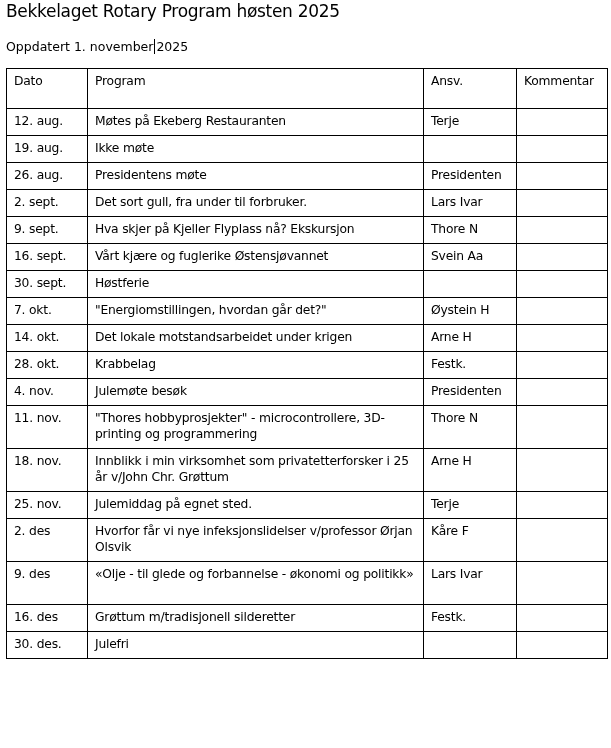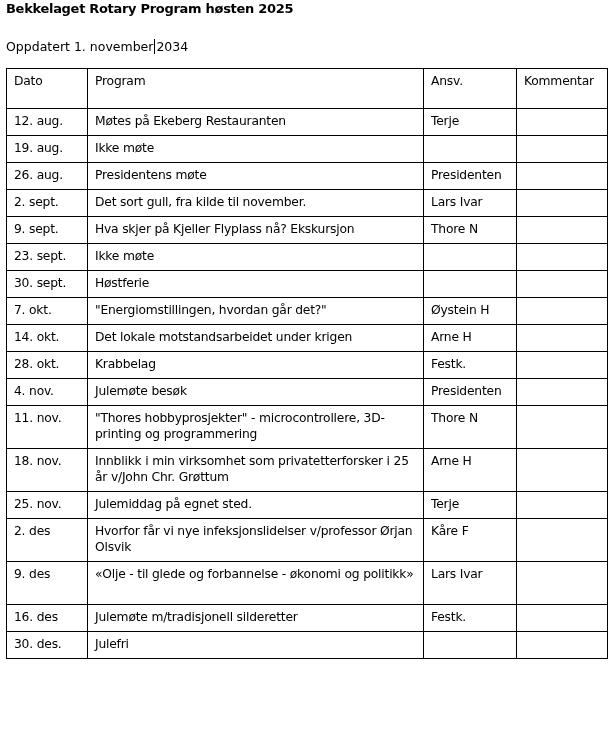--- a/index.html
+++ b/index.html
@@ -1,35 +1,35 @@
 <!DOCTYPE html>
 <html><head>
 <meta charset="utf-8">
 <style>
   html, body { margin:0; padding:0; background:#ffffff; }
   body { width:611px; height:748px; position:relative; overflow:hidden;
          font-family:"DejaVu Sans", sans-serif; color:#000; }
-  .title { position:absolute; left:6px; top:1px; font-size:13px; font-weight:bold;
+  .title { position:absolute; left:6px; top:1px; font-size:17px; font-weight:normal;
            letter-spacing:-0.3px; white-space:nowrap; }
   .updated { position:absolute; left:6px; top:39px; font-size:12.5px; white-space:nowrap; }
   .caret { display:inline-block; width:1px; height:15px; background:#000; vertical-align:-3px; margin:0 1px; }
   table { position:absolute; left:6px; top:68px; border-collapse:collapse; width:601px;
           font-size:12.3px; table-layout:fixed; }
   td { border:1px solid #000; vertical-align:top; padding:4px 7px 0 7px; line-height:16px;
        white-space:normal; letter-spacing:-0.2px; }
   col.c1 { width:81px; } col.c2 { width:336px; } col.c3 { width:93px; } col.c4 { width:91px; }
   tr.hdr td { height:35px;margin-top:36px; }
   tr.r1 td { height:22px; }
   tr.r2 td { height:38px; }
 </style>
 </head>
 <body>
 
 <div class="title">Bekkelaget Rotary Program høsten 2025</div>
-<div class="updated"><span>Oppdatert 1. november</span><span class="caret"></span><span>2034</span></div>
+<div class="updated"><span>Oppdatert 1. november</span><span class="caret"></span><span>2025</span></div>
 
 <table>
   <colgroup>
       <col class="c1">
       <col class="c2">
       <col class="c3">
       <col class="c4">
     </colgroup>
   <tbody id="tbody">
     <tr class="hdr">
@@ -51,34 +51,34 @@
         <td></td>
       </tr>
       <tr class="r1">
         <td>26. aug.</td>
         <td>Presidentens møte</td>
         <td>Presidenten</td>
         <td></td>
       </tr>
       <tr class="r1">
         <td>2. sept.</td>
-        <td>Det sort gull, fra kilde til november.</td>
+        <td>Det sort gull, fra under til forbruker.</td>
         <td>Lars Ivar</td>
         <td></td>
       </tr>
       <tr class="r1">
         <td>9. sept.</td>
         <td>Hva skjer på Kjeller Flyplass nå? Ekskursjon</td>
         <td>Thore N</td>
         <td></td>
       </tr>
       <tr class="r1">
-        <td>23. sept.</td>
-        <td>Ikke møte</td>
-        <td></td>
+        <td>16. sept.</td>
+        <td>Vårt kjære og fuglerike Østensjøvannet</td>
+        <td>Svein Aa</td>
         <td></td>
       </tr>
       <tr class="r1">
         <td>30. sept.</td>
         <td>Høstferie</td>
         <td></td>
         <td></td>
       </tr>
       <tr class="r1">
         <td>7. okt.</td>
@@ -129,21 +129,21 @@
         <td></td>
       </tr>
       <tr class="r2">
         <td>9. des</td>
         <td>«Olje - til glede og forbannelse - økonomi og politikk»</td>
         <td>Lars Ivar</td>
         <td></td>
       </tr>
       <tr class="r1">
         <td>16. des</td>
-        <td>Julemøte m/tradisjonell silderetter</td>
+        <td>Grøttum m/tradisjonell silderetter</td>
         <td>Festk.</td>
         <td></td>
       </tr>
       <tr class="r1">
         <td>30. des.</td>
         <td>Julefri</td>
         <td></td>
         <td></td>
       </tr>
     </tbody>

